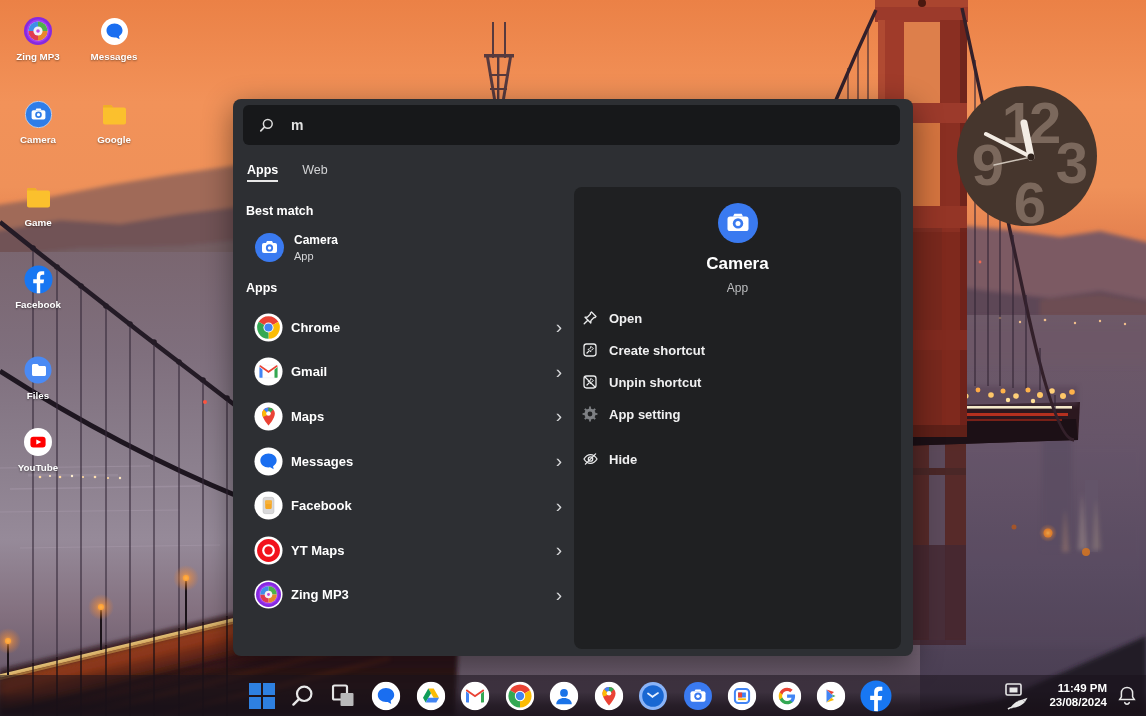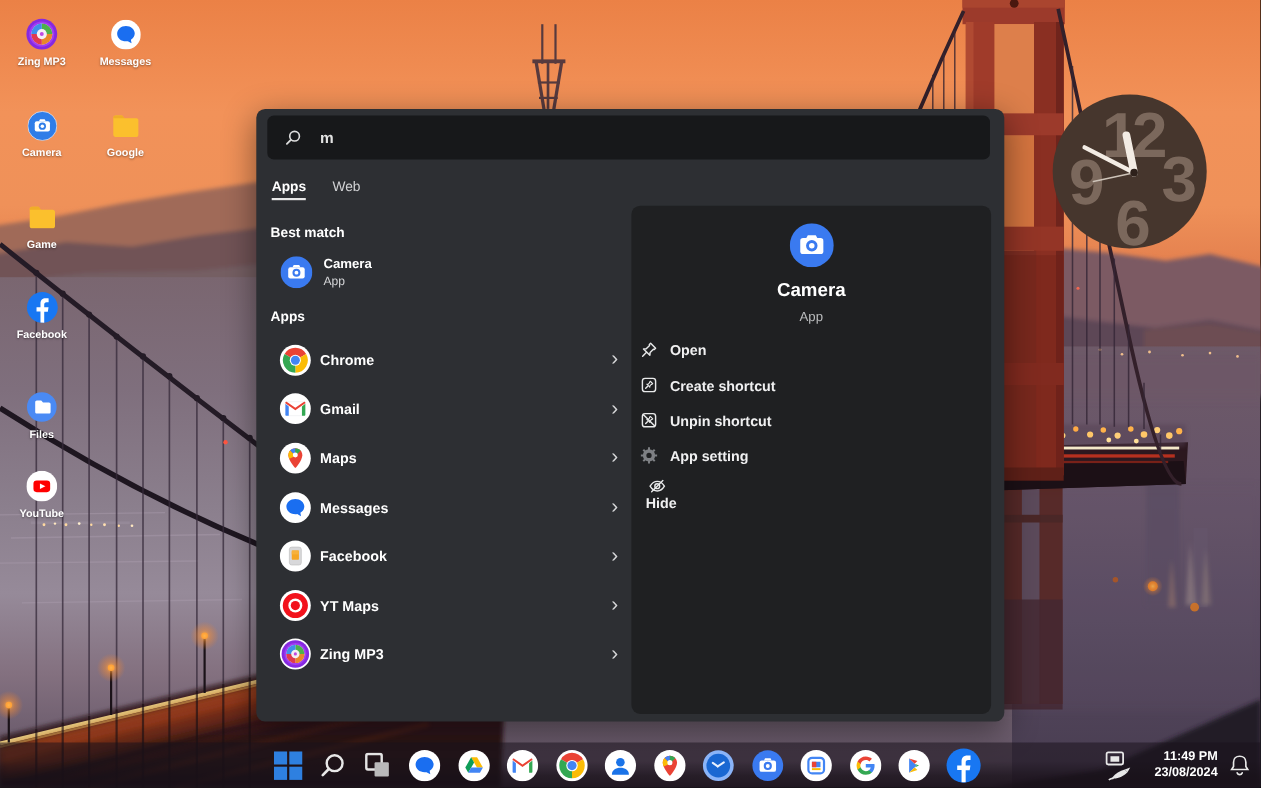--- a/index.html
+++ b/index.html
@@ -568,21 +568,21 @@
               <line x1="13" y1="8" x2="15.4" y2="8"></line>
 <line x1="2.8" y1="2.8" x2="4.5" y2="4.5"></line>
               <line x1="11.5" y1="11.5" x2="13.2" y2="13.2"></line>
 <line x1="2.8" y1="13.2" x2="4.5" y2="11.5"></line>
               <line x1="11.5" y1="4.5" x2="13.2" y2="2.8"></line>
 </g>
           </svg>
         </span>
         <span class="tx">App setting</span>
       </div>
-    <div class="opt" style="top:247px;flex-direction:column;">
+    <div class="opt" style="top:260px;">
         <span class="ic">
           <svg width="17" height="16" viewBox="0 0 17 16">
             <g stroke="#e8e9ea" stroke-width="1.3" fill="none" stroke-linecap="round">
 <path d="M2 8 C3.8 5 6 3.6 8.5 3.6 C11 3.6 13.2 5 15 8 C13.2 11 11 12.4 8.5 12.4 C6 12.4 3.8 11 2 8 Z"></path>
 <circle cx="8.5" cy="8" r="2.2"></circle>
 <line x1="3.4" y1="13.1" x2="13.6" y2="2.9"></line>
 </g>
           </svg>
         </span>
         <span class="tx">Hide</span>

